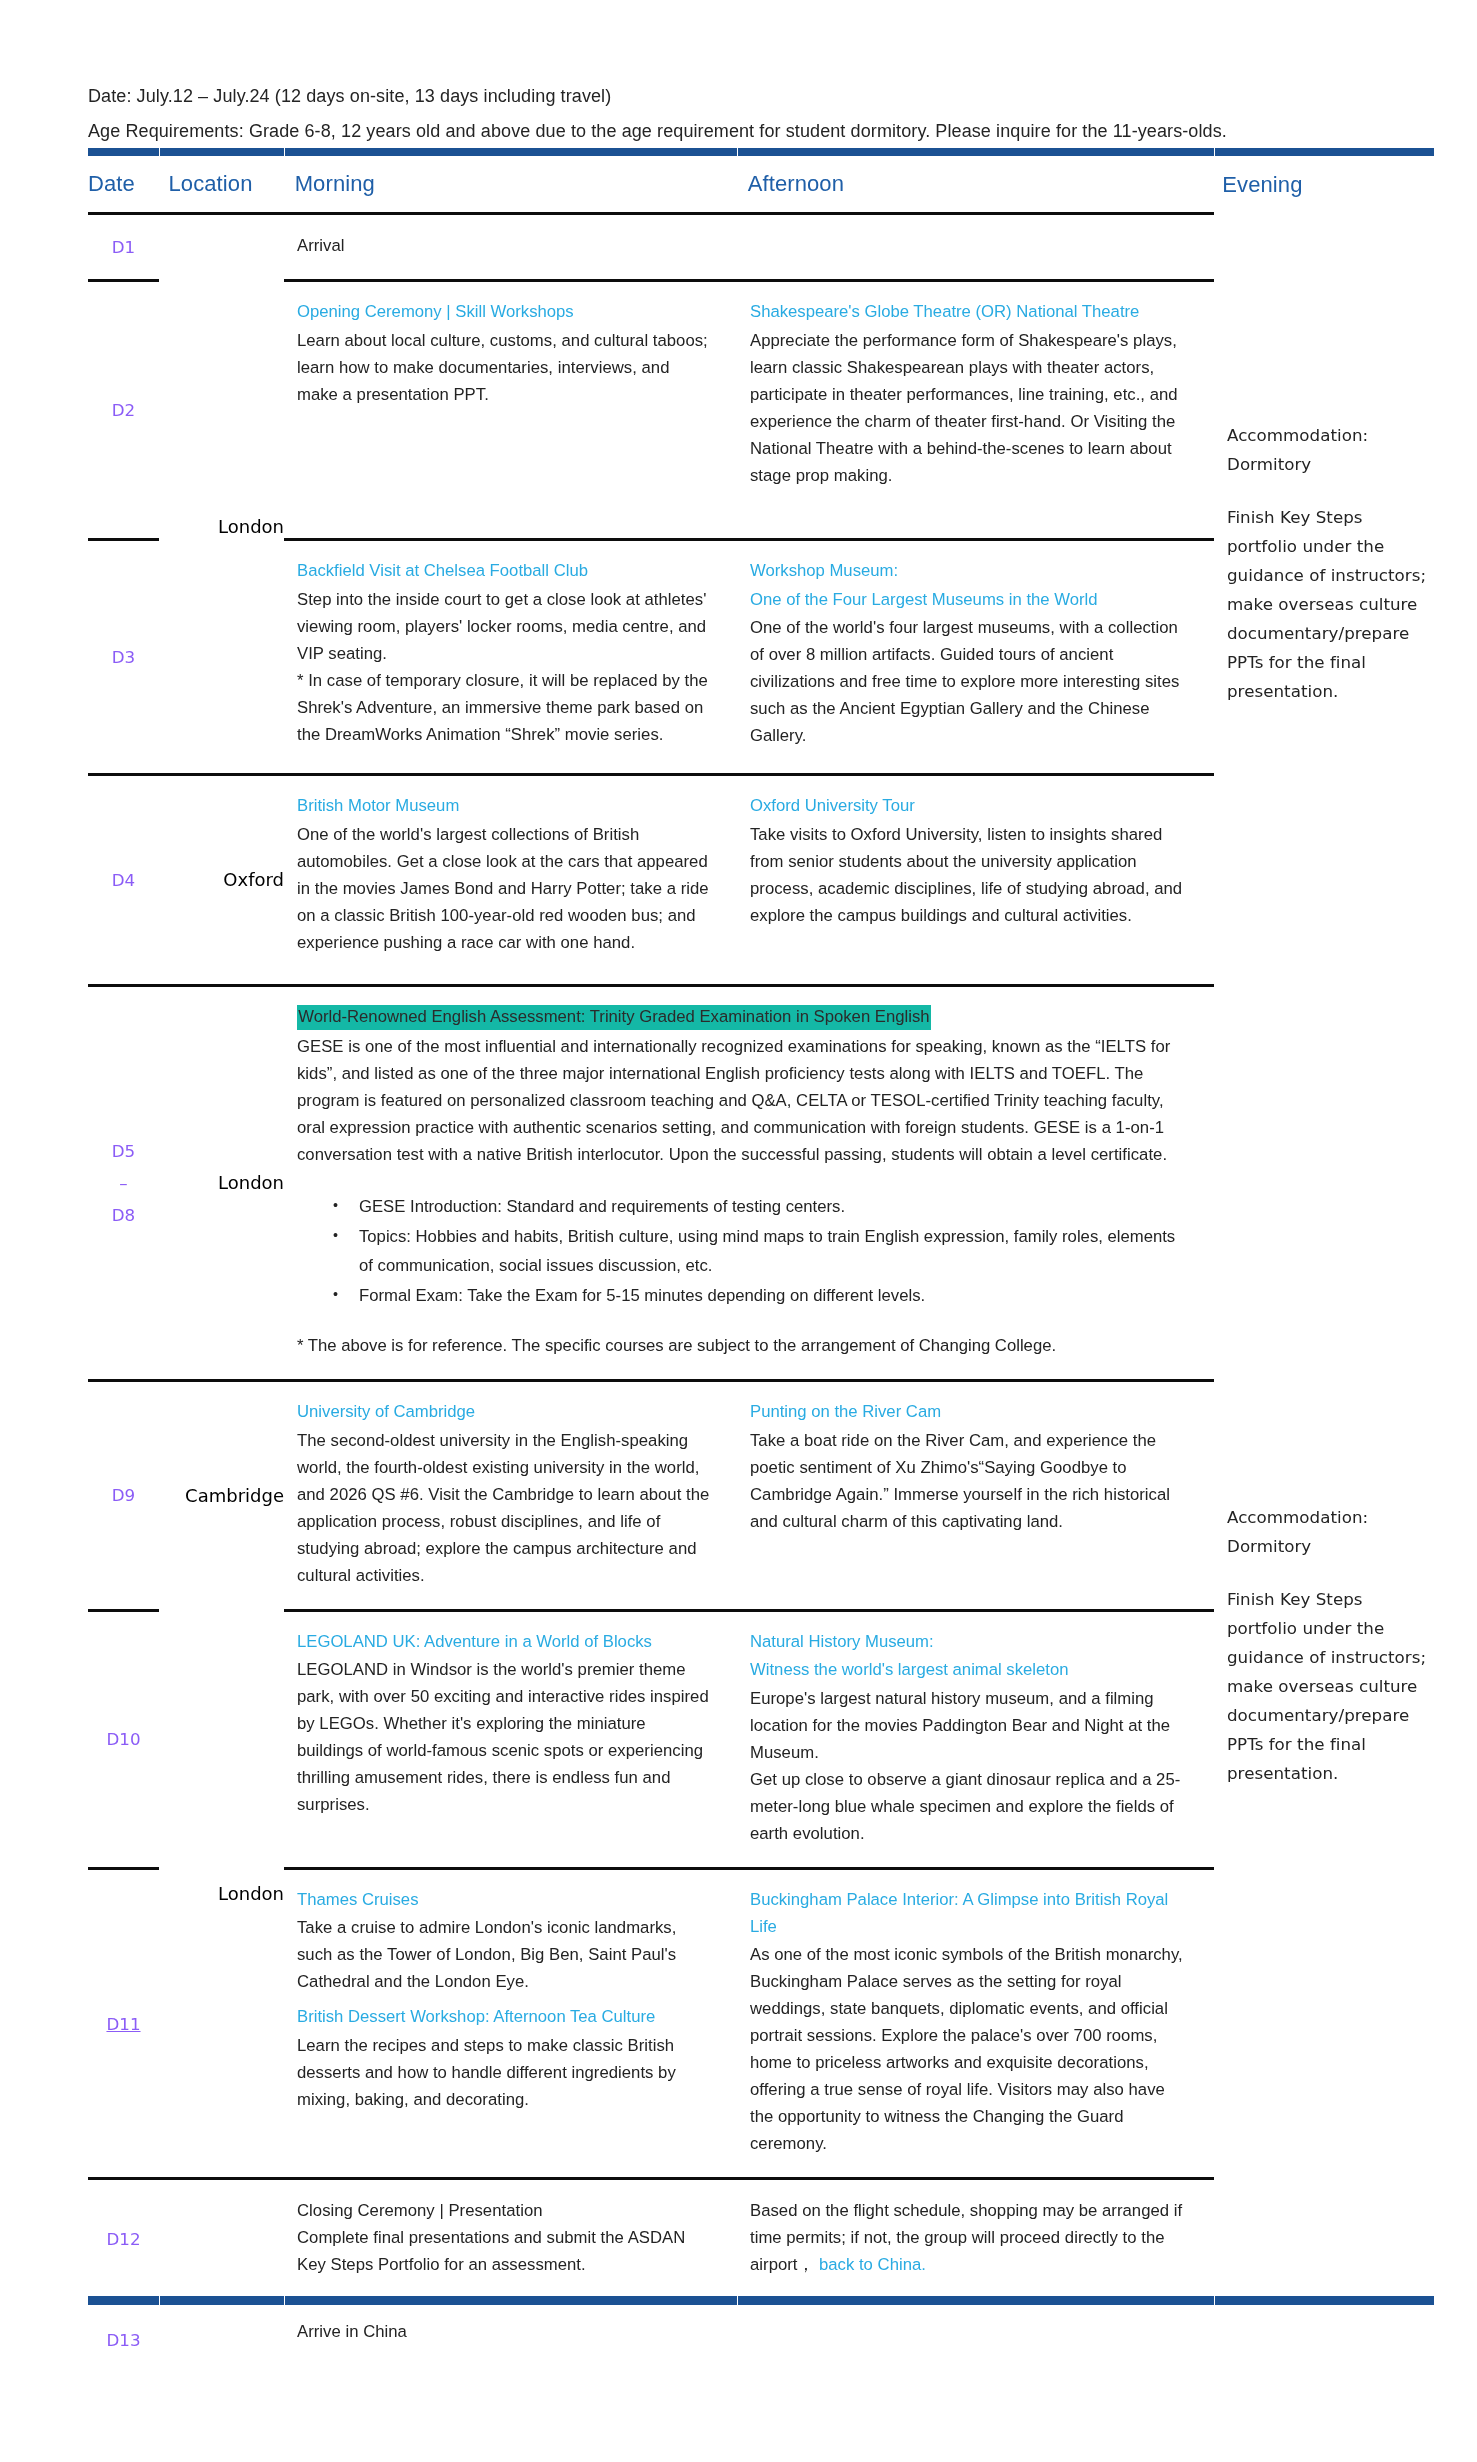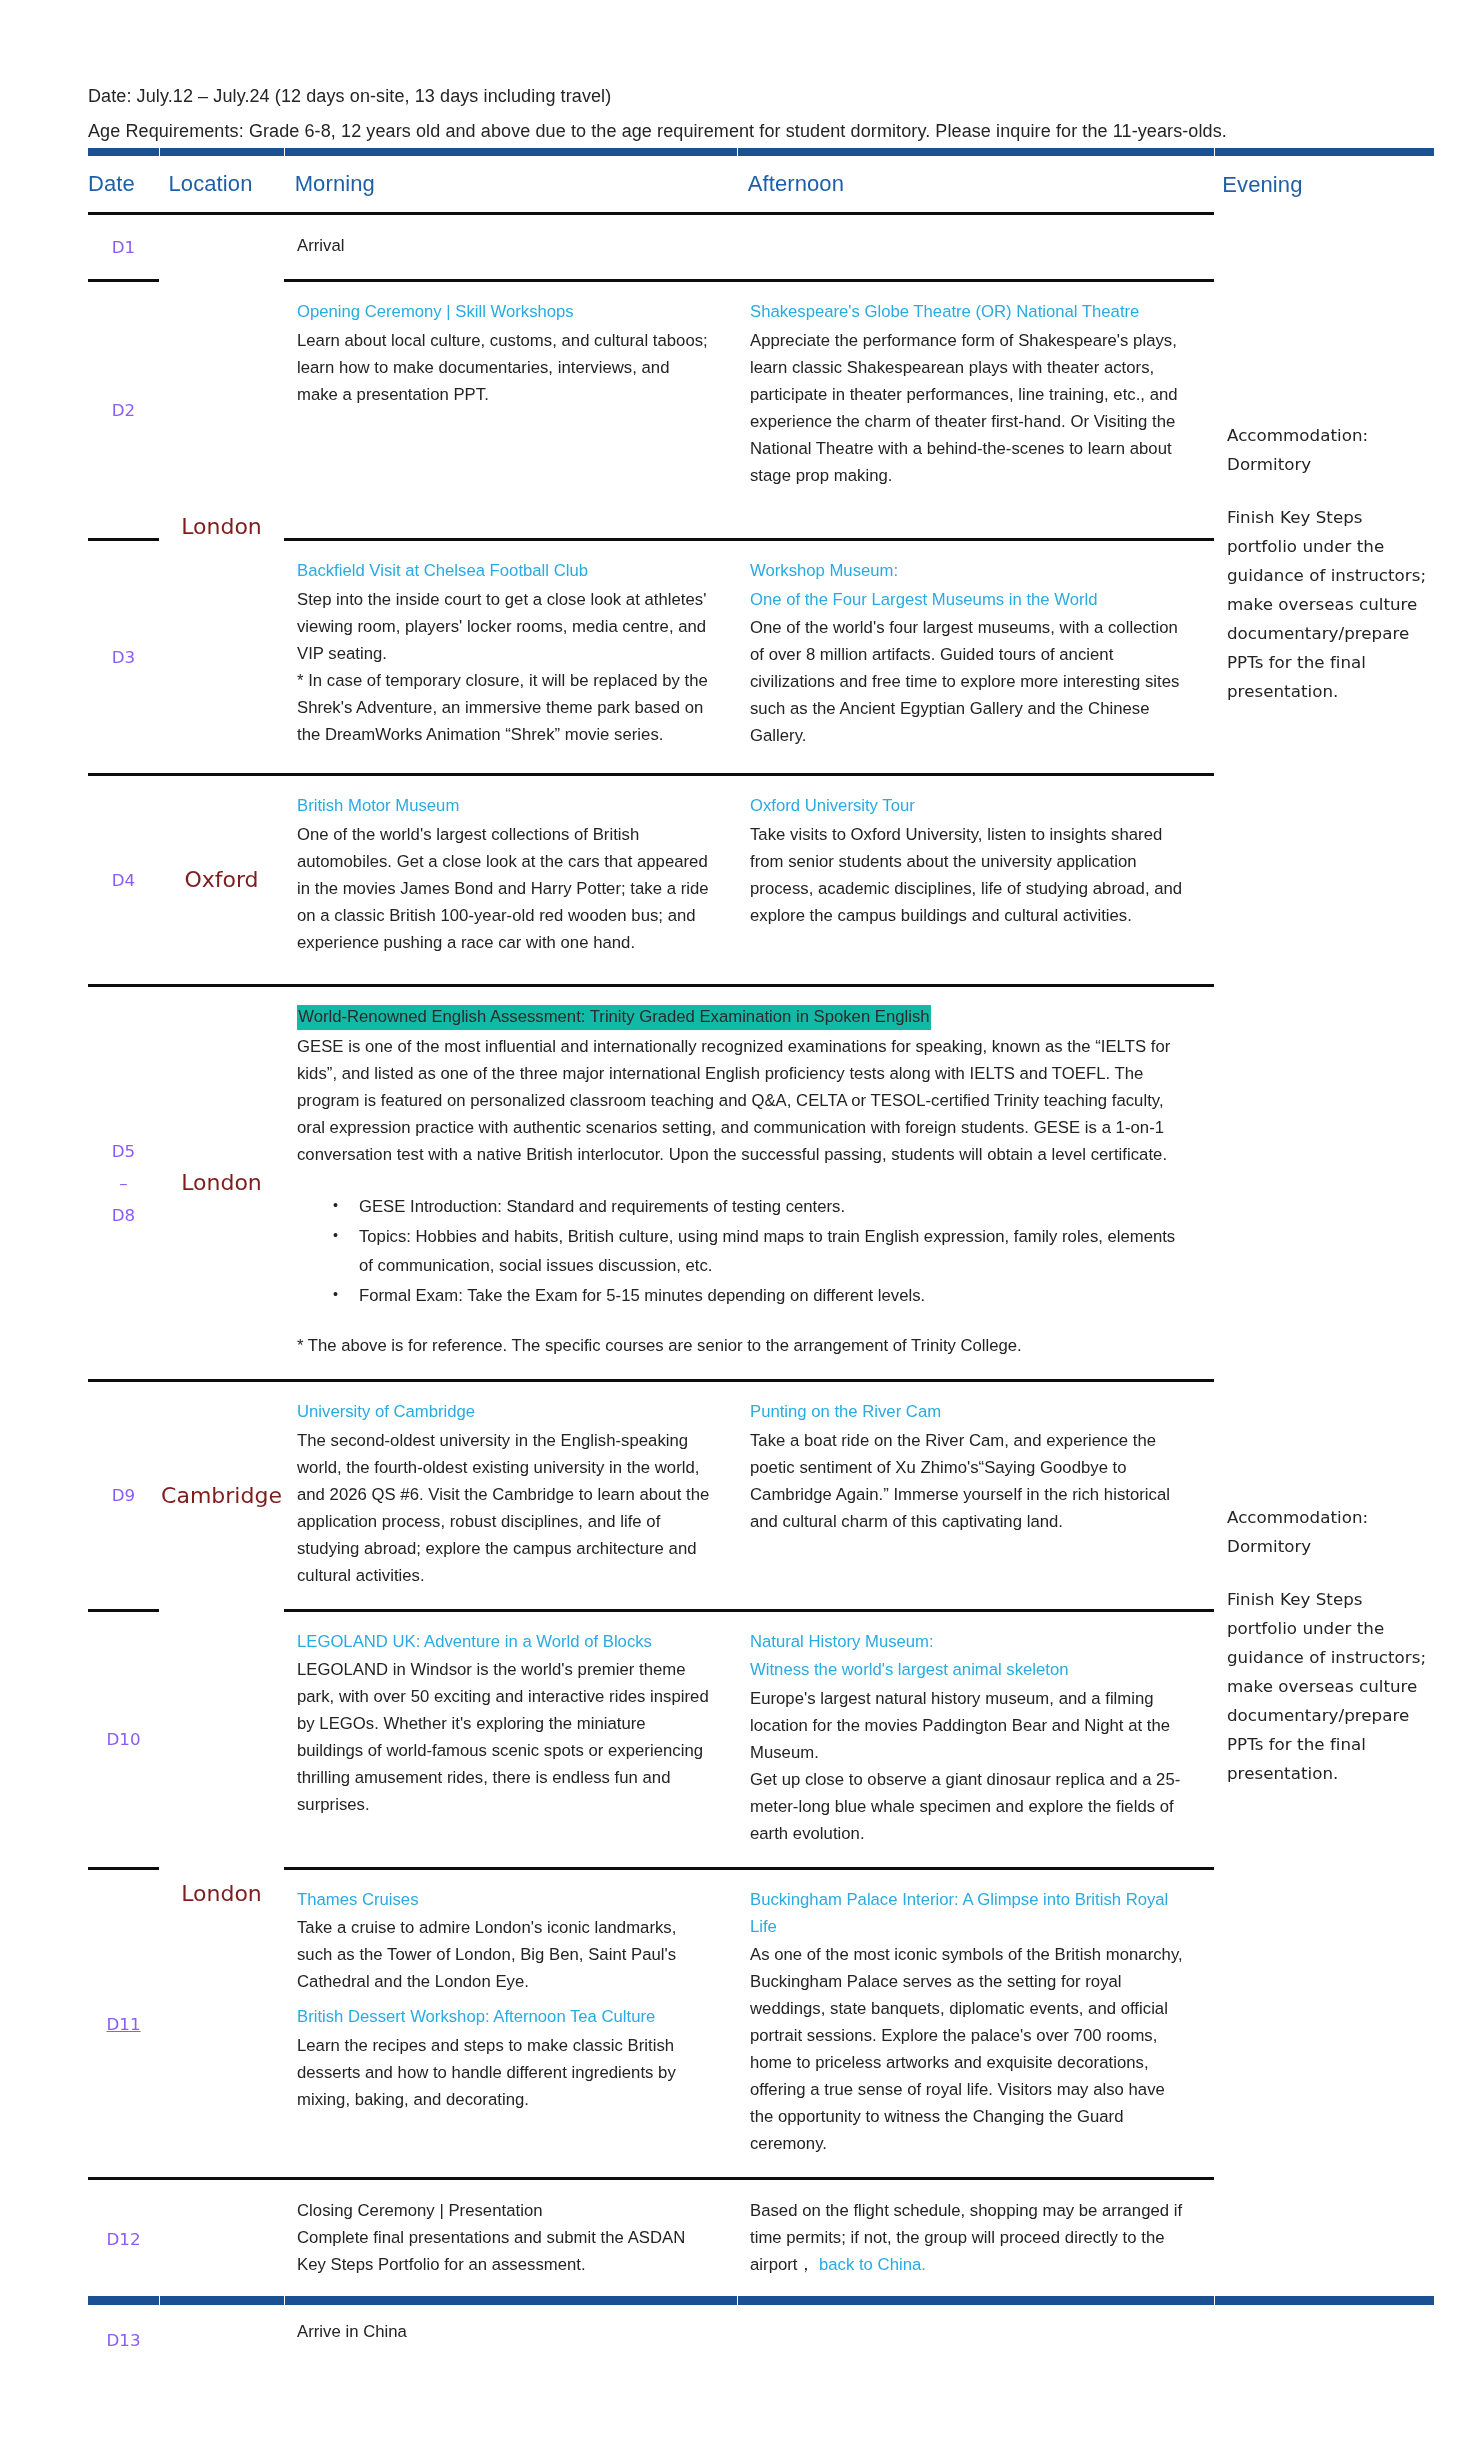--- a/index.html
+++ b/index.html
@@ -85,23 +85,23 @@
 
   td.cell-date {
     text-align: center;
     font-size: 16.7px;
     color: #8b5cf6;
     vertical-align: middle;
     line-height: 32px;
     font-family: "DejaVu Sans", sans-serif;
   }
   td.cell-loc {
-    text-align: center;
-    font-size: 22px;
-    color: #7f1d1d;
+    text-align: right;
+    font-size: 18px;
+    color: #000000;
     vertical-align: middle;
     font-family: "DejaVu Sans", sans-serif;
   }
   td.cell-body {
     padding: 16.7px 24px 20px 13px;
   }
   td.cell-eve {
     padding: 15.5px 6px 15.5px 13px;
     font-family: "DejaVu Sans", sans-serif;
     font-size: 15.5px;
@@ -286,21 +286,21 @@
         </td>
         <td class="cell-loc">London</td>
         <td class="cell-body" colspan="2">
           <div class="hl-wrap"><span class="title-hl">World-Renowned English Assessment: Trinity Graded Examination in Spoken English</span></div>
           <p class="body">GESE is one of the most influential and internationally recognized examinations for speaking, known as the “IELTS for kids”, and listed as one of the three major international English proficiency tests along with IELTS and TOEFL. The program is featured on personalized classroom teaching and Q&amp;A, CELTA or TESOL-certified Trinity teaching faculty, oral expression practice with authentic scenarios setting, and communication with foreign students. GESE is a 1-on-1 conversation test with a native British interlocutor. Upon the successful passing, students will obtain a level certificate.</p>
           <ul class="bullets">
             <li>GESE Introduction: Standard and requirements of testing centers.</li>
             <li>Topics: Hobbies and habits, British culture, using mind maps to train English expression, family roles, elements of communication, social issues discussion, etc.</li>
             <li>Formal Exam: Take the Exam for 5-15 minutes depending on different levels.</li>
           </ul>
-          <p class="footnote">* The above is for reference. The specific courses are senior to the arrangement of Trinity College.</p>
+          <p class="footnote">* The above is for reference. The specific courses are subject to the arrangement of Changing College.</p>
         </td>
       </tr>
 
       <tr>
         <td class="cell-date" style="height:226px;">D9</td>
         <td class="cell-loc">Cambridge</td>
         <td class="cell-body">
           <div class="title-blue">University of Cambridge</div>
           <p class="body">The second-oldest university in the English-speaking world, the fourth-oldest existing university in the world, and 2026 QS #6. Visit the Cambridge to learn about the application process, robust disciplines, and life of studying abroad; explore the campus architecture and cultural activities.</p>
         </td>

